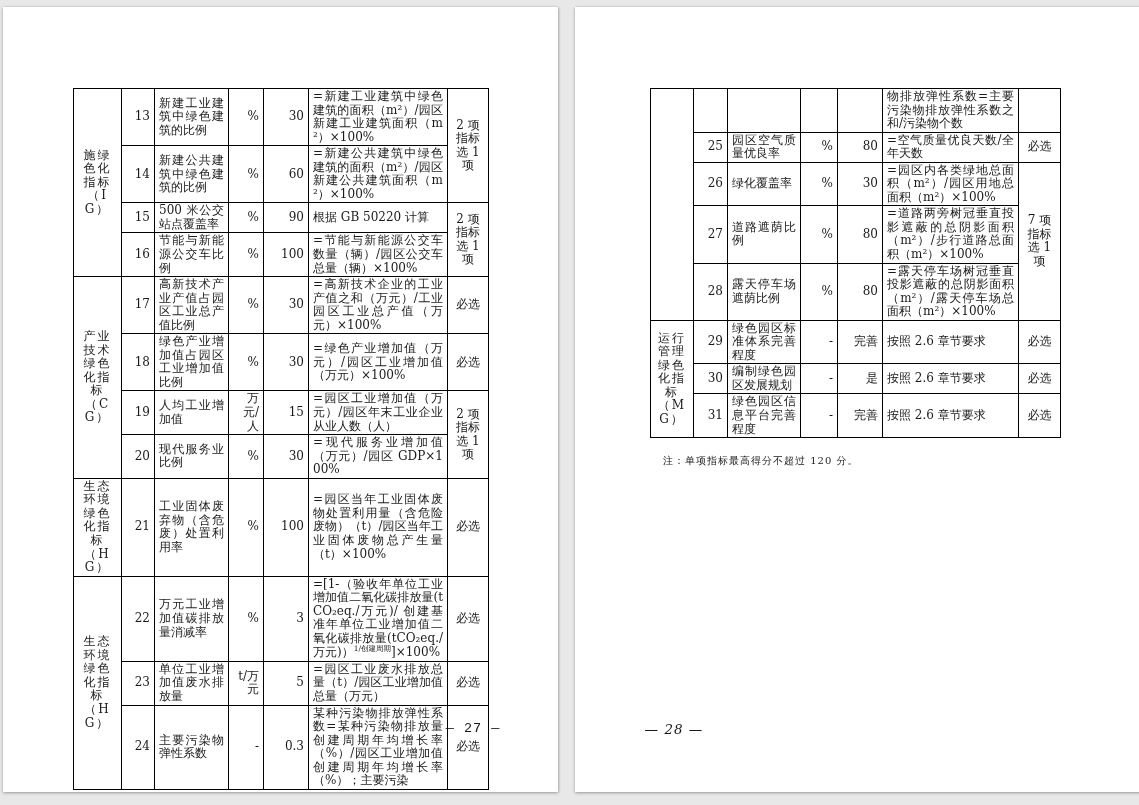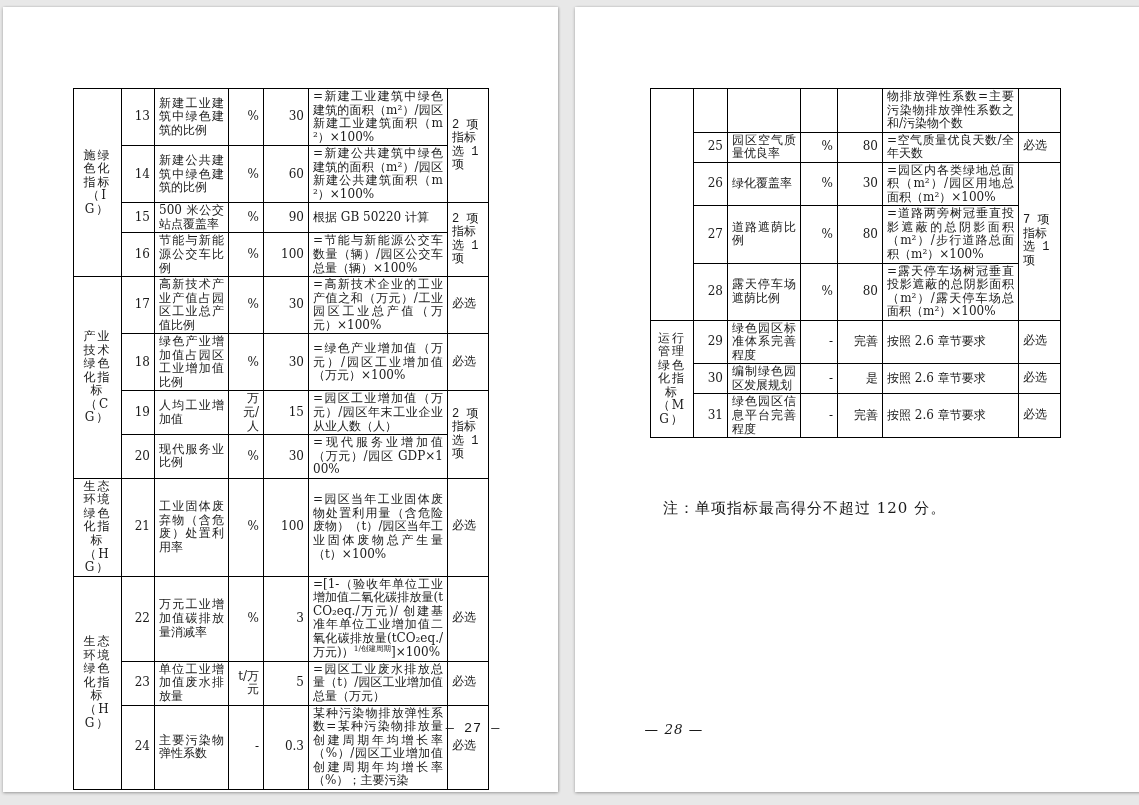--- a/index.html
+++ b/index.html
@@ -28,25 +28,25 @@
     border:1px solid #000;
     padding:1px 4px;
     vertical-align:middle;
     word-break:break-all;
   }
   td.cat{text-align:center;letter-spacing:2px;padding:2px 3px;}
   td.cat-top{vertical-align:top;padding-top:3px;}
   td.c{text-align:right;}
   td.name{text-align:justify;padding:1px 5px;}
   td.desc{text-align:justify;margin-top:14px;}
-  td.sel{text-align:left;font-family:Liberation Mono, monospace;}
+  td.sel{text-align:center;}
   sup{font-size:7.5px;}
   .note{
-    position:absolute;left:88px;top:492px;
-    font-size:15px;letter-spacing:1px;
+    position:absolute;left:88px;top:447px;
+    font-size:10px;letter-spacing:1px;
   }
   .footer{
     position:absolute;top:714px;width:120px;
     font-size:13.5px;text-align:center;letter-spacing:1px;
   }
   .footer-left{left:410px;font-family:Liberation Mono, monospace;}
   .footer-right{left:39px;font-style:italic;}
 </style>
 </head>
 <body>

